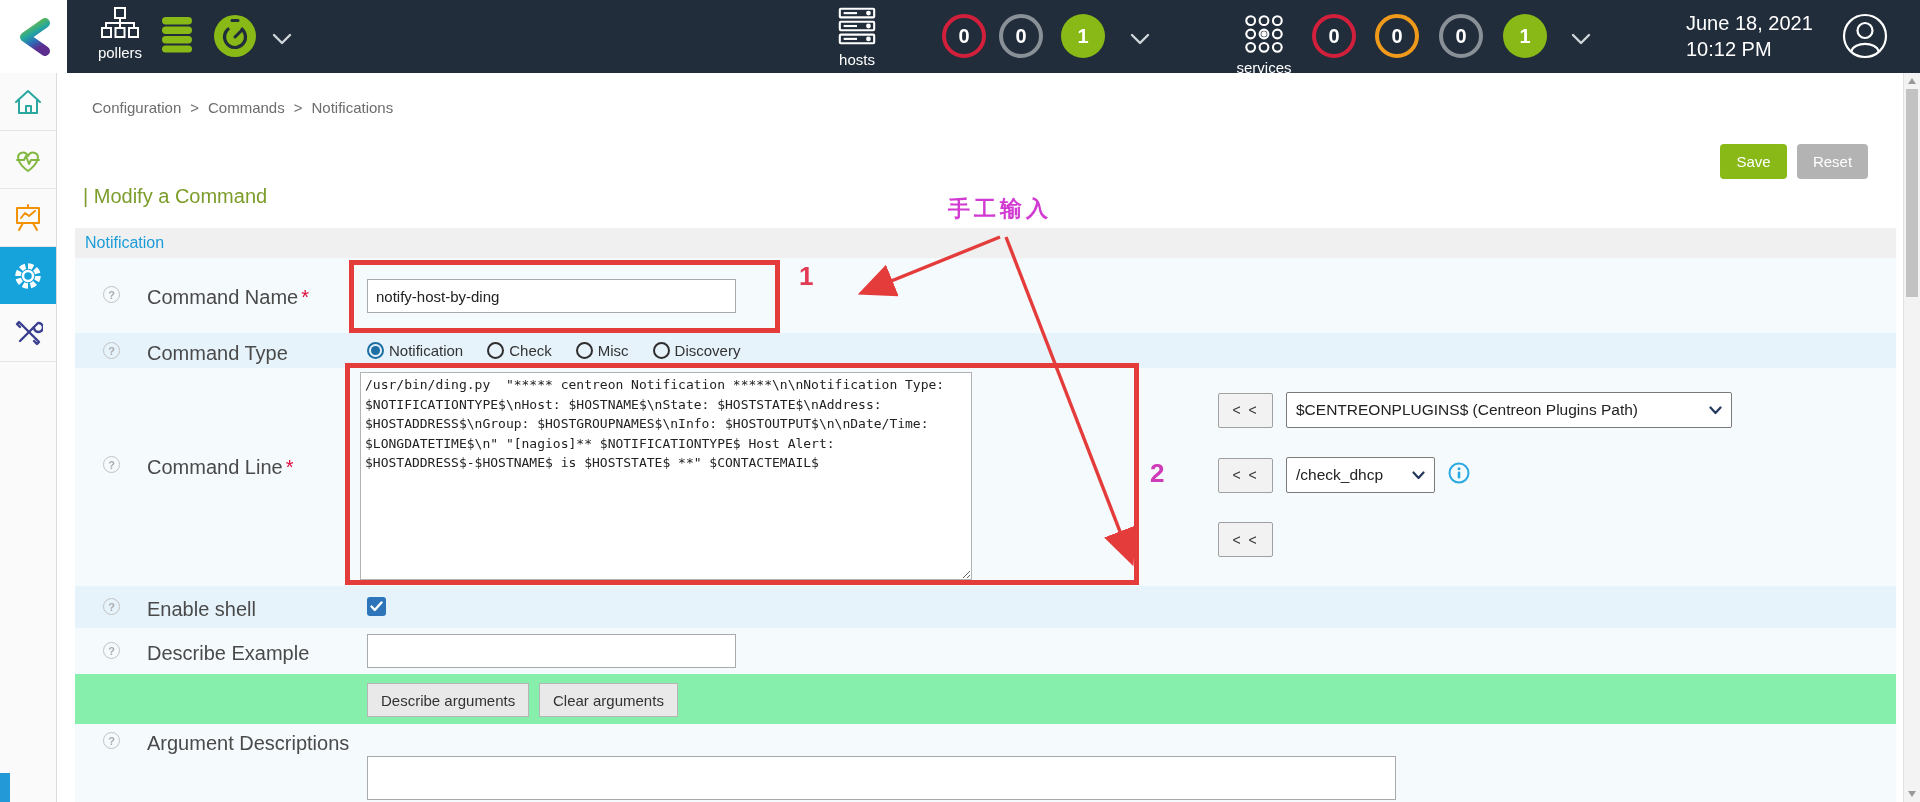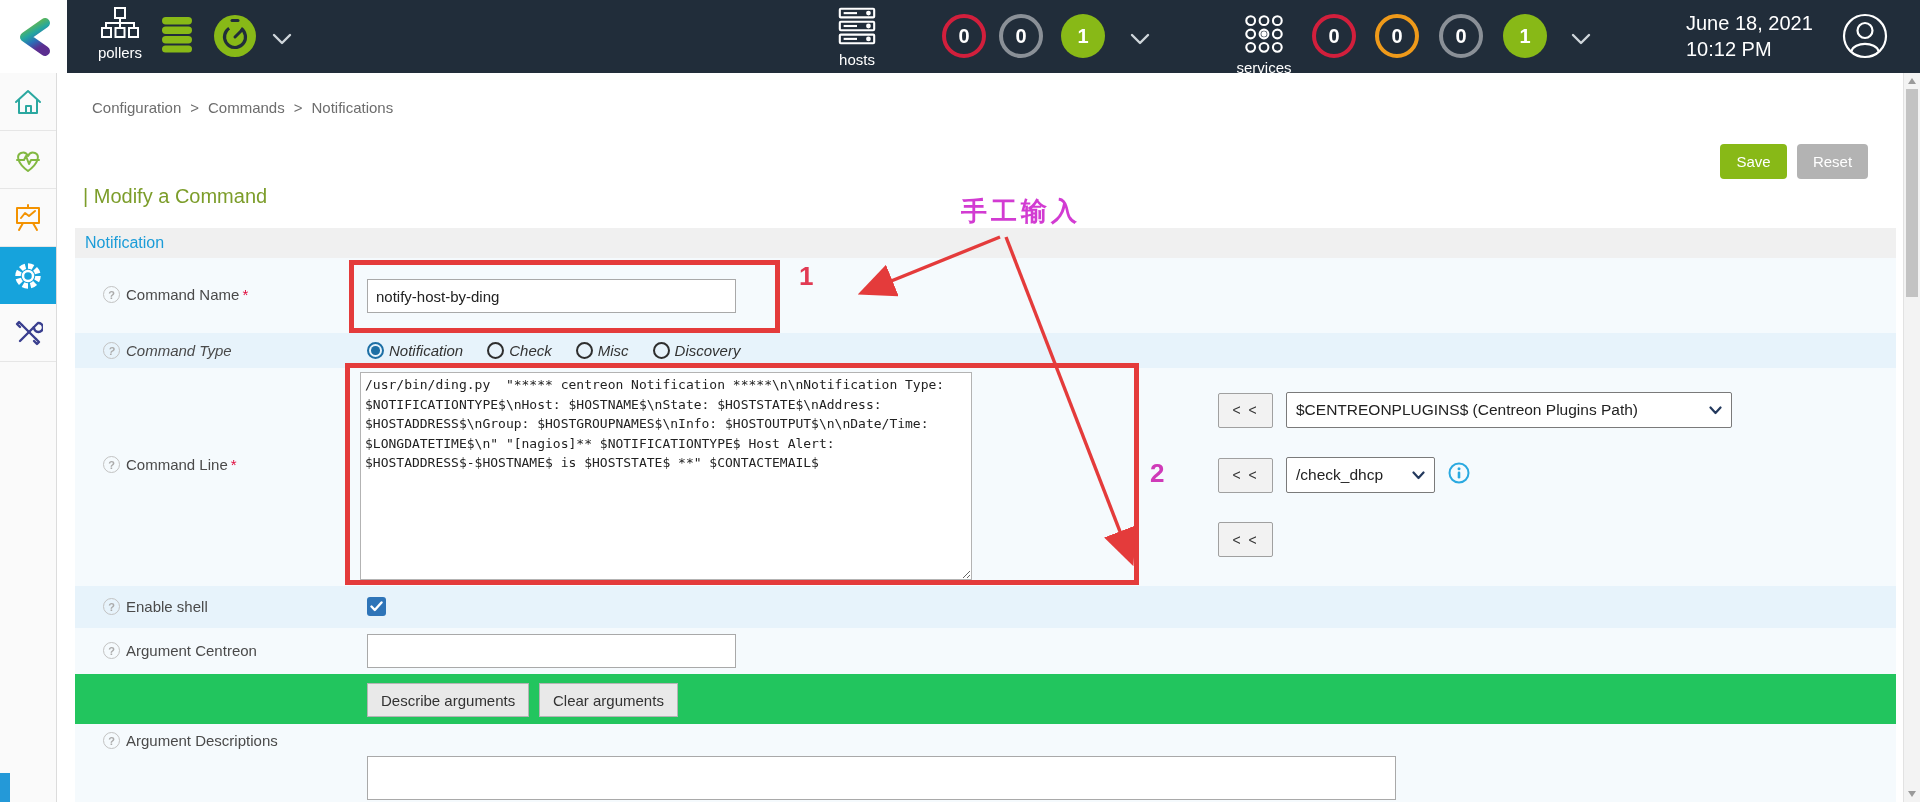--- a/index.html
+++ b/index.html
@@ -46,30 +46,30 @@
   #breadcrumb a{color:#6d6d6d;text-decoration:none;cursor:pointer;}
   .btn{border:none;border-radius:4px;color:#fff;font-size:15px;font-family:inherit;cursor:pointer;}
   #save-btn{position:absolute;left:1663px;top:71px;width:67px;height:35px;background:#88b917;}
   #reset-btn{position:absolute;left:1740px;top:71px;width:71px;height:35px;background:#b3b3b3;}
   #page-title{position:absolute;left:26px;top:112px;font-size:20px;color:#7c9d2a;}
   #tabbar{position:absolute;left:18px;top:155px;width:1821px;height:30px;background:#f0f0f0;}
   #tabbar .tab{display:inline-block;padding:0 10px;line-height:30px;font-size:16px;color:#1b9cd8;cursor:pointer;}
   
   .row{position:absolute;left:18px;width:1821px;}
   .r1{top:185px;height:75px;background:#f5fafd;}
-  .r2{top:260px;height:35px;background:#e7f3fb;font-style:italic;}
+  .r2{top:260px;height:35px;background:#e7f3fb;}
   .r3{top:295px;height:218px;background:#f5fafd;}
   .r4{top:513px;height:42px;background:#e7f3fb;}
   .r5{top:555px;height:46px;background:#f5fafd;}
-  .r6{top:601px;height:50px;background:#22c55e;}
+  .r6{top:601px;height:50px;background:#86efac;}
   .r7{top:651px;height:78px;background:#f5fafd;}
   .help{position:absolute;left:28px;width:17px;height:17px;border:1px solid #c2c2c2;border-radius:50%;
         color:#ababab;font-size:11px;font-weight:bold;text-align:center;line-height:16px;cursor:pointer;box-sizing:border-box;}
   .help::after{content:"?";}
-  .flabel{position:absolute;left:51px;font-size:15px;color:#4a4a4a;}
+  .flabel{position:absolute;left:72px;font-size:20px;color:#4a4a4a;}
   .req{color:#e00b3d;font-style:normal;padding-left:3px;}
   .r1 .help{top:28px;} .r1 .flabel{top:28px;}
   .r2 .help{top:9px;}  .r2 .flabel{top:9px;}
   .r3 .help{top:88px;} .r3 .flabel{top:88px;}
   .r4 .help{top:12px;} .r4 .flabel{top:12px;}
   .r5 .help{top:14px;} .r5 .flabel{top:14px;}
   .r7 .help{top:8px;}  .r7 .flabel{top:8px;}
   .txt{position:absolute;border:1px solid #a9a9a9;background:#fff;font-size:15px;font-family:inherit;
        color:#222;padding:0 8px;box-sizing:border-box;}
   #cmdname-input{left:292px;top:21px;width:369px;height:34px;}
@@ -92,21 +92,21 @@
   .sel-wide{width:446px;} .sel-narrow{width:149px;text-align:center;}
   .checkbox{position:absolute;left:292px;top:11px;width:19px;height:19px;background:#2e74b8;border-radius:3px;
        display:flex;align-items:center;justify-content:center;cursor:pointer;}
   .gray-btn{position:absolute;top:9px;height:34px;background:#e9e9e9;border:1px solid #b5b5b5;
        font-size:15px;color:#333;font-family:inherit;cursor:pointer;padding:0 13px;}
   #describe-btn{left:292px;} #clear-btn{left:464px;}
   
   .ann-box{position:absolute;border:5px solid #e43b3b;box-sizing:border-box;z-index:60;pointer-events:none;}
   #ann-box1{left:349px;top:260px;width:431px;height:73px;}
   #ann-box2{left:345px;top:363px;width:794px;height:222px;}
-  #ann-note{position:absolute;left:948px;top:194px;font-size:26px;font-weight:600;letter-spacing:4px;color:#d23bd2;z-index:60;margin-left:13px;}
+  #ann-note{position:absolute;left:948px;top:194px;font-size:22px;font-weight:600;letter-spacing:4px;color:#d23bd2;z-index:60;}
   .ann-marker{position:absolute;font-size:26px;font-weight:bold;z-index:60;}
   #ann-m1{left:799px;top:261px;color:#e13a53;}
   #ann-m2{left:1150px;top:458px;color:#cf3ab8;}
   #ann-arrows{position:absolute;left:840px;top:180px;z-index:60;pointer-events:none;}
 </style>
 </head>
 <body>
 
 <div id="screen">
 
@@ -357,21 +357,21 @@
       <span class="flabel">Enable shell</span>
       <span class="checkbox">
         <svg width="13" height="11" viewBox="0 0 13 11" fill="none" stroke="#fff" stroke-width="2.4" stroke-linecap="round" stroke-linejoin="round">
             <polyline points="1.5 5.5 4.8 9 11.5 1.5"></polyline>
           </svg>
       </span>
     </div>
 
     <div class="row r5">
       <span class="help"></span>
-      <span class="flabel">Argument Centreon</span>
+      <span class="flabel">Describe Example</span>
       <input class="txt" id="argexample-input" value="" style="">
     </div>
 
     <div class="row r6">
       <button class="gray-btn" id="describe-btn">Describe arguments</button>
       <button class="gray-btn" id="clear-btn">Clear arguments</button>
     </div>
 
     <div class="row r7">
       <span class="help"></span>

